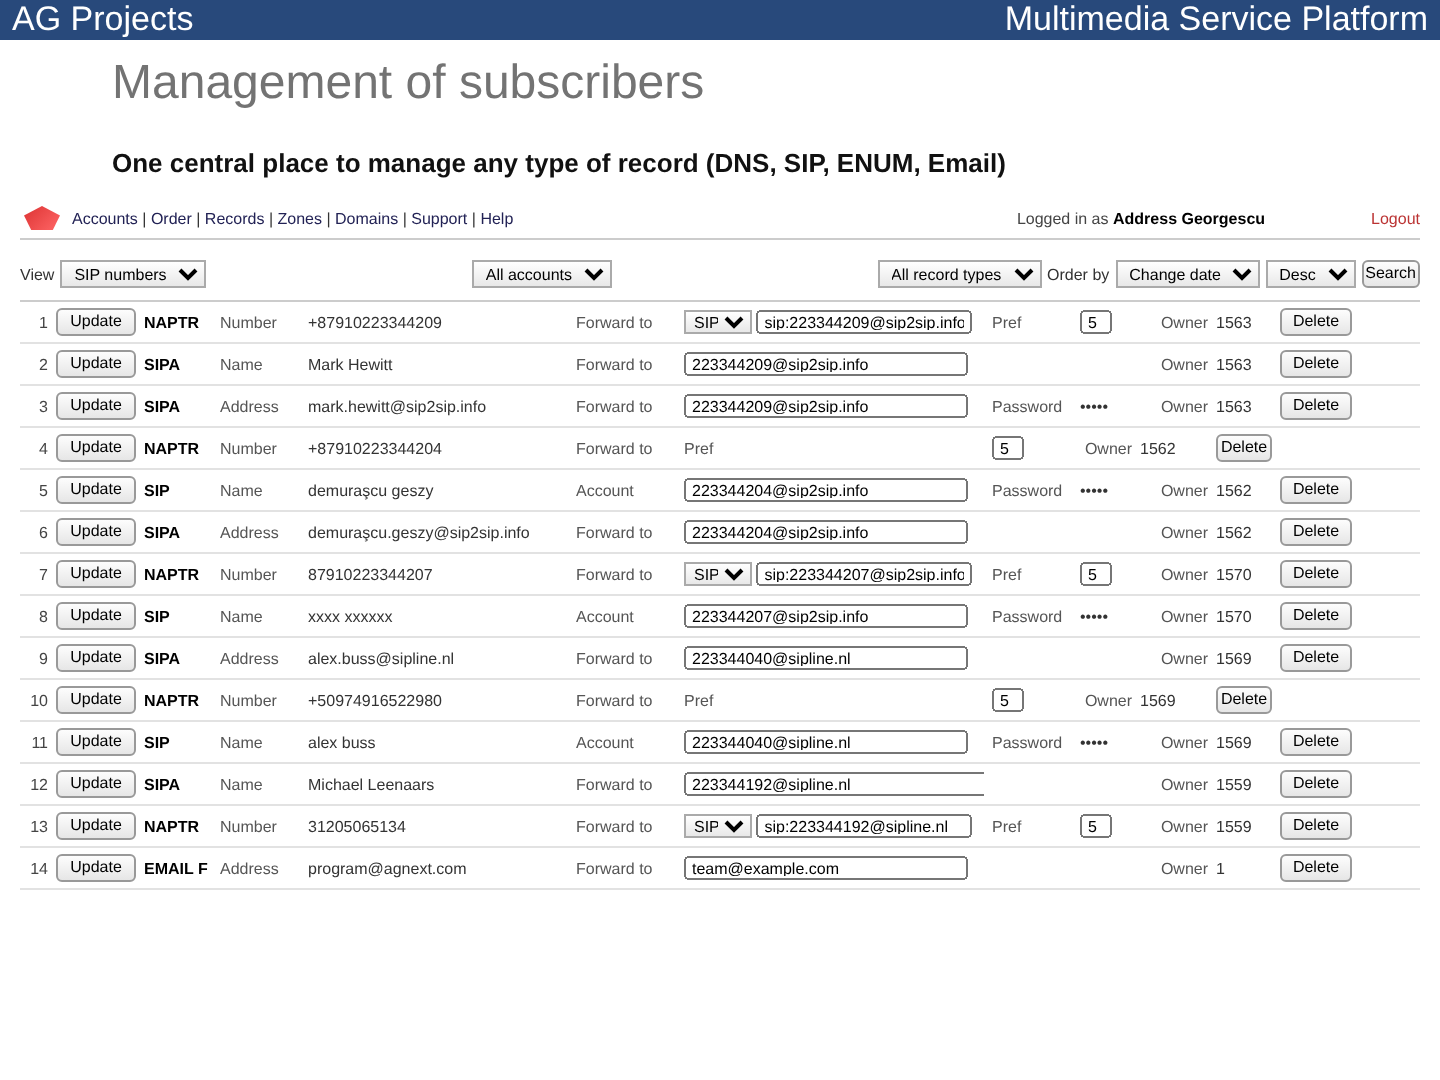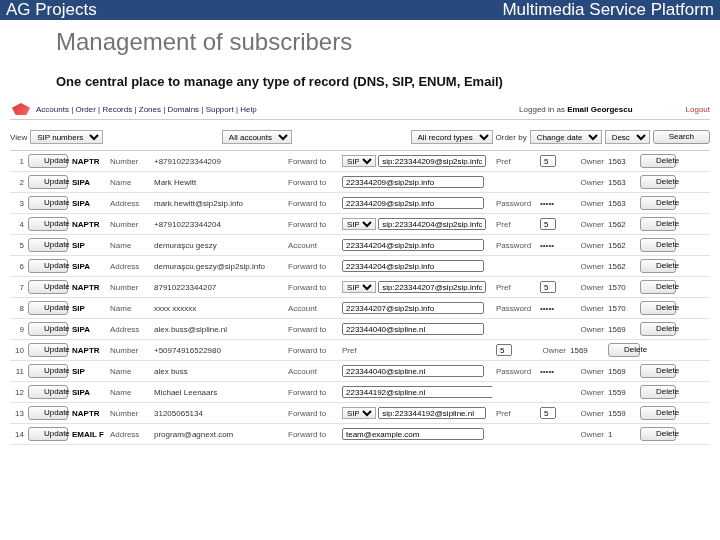--- a/index.html
+++ b/index.html
@@ -14,21 +14,21 @@
   .logo::before { content: ""; position: absolute; inset: 0; background: linear-gradient(135deg,#d33,#f66); clip-path: polygon(0 40%, 50% 0, 100% 40%, 80% 100%, 20% 100%); }
   .nav-links a { color: #225; text-decoration: none; }
   .nav-right { margin-left: auto; display: flex; gap: 10px; align-items: center; color: #444; }
   .nav-right b { color: #000; font-weight: 700; }
   .logout { color: #b33; padding-left: 43px; }
   .filters { display: flex; align-items: center; gap: 4px; padding: 10px 0 6px 0; font-size: 8px; }
   .filters .left, .filters .mid, .filters .right { display: flex; align-items: center; gap: 3px; }
   .filters .mid { margin-left: auto; margin-right: auto; }
   select, input[type=text] { font-size: 8px; padding: 1px 2px; border: 1px solid #aaa; background: #fafafa; height: 14px; }
   select { background: linear-gradient(#fff,#e8e8e8); }
-  .btn { font-size: 8px; padding: 1px 15px; border: 1px solid #999; background: linear-gradient(#fdfdfd,#e6e6e6); border-radius: 3px; cursor: pointer; height: 14px; line-height: 10px; }
+  .btn { font-size: 8px; padding: 1px 1px; border: 1px solid #999; background: linear-gradient(#fdfdfd,#e6e6e6); border-radius: 3px; cursor: pointer; height: 14px; line-height: 10px; }
   .rows { border-top: 1px solid #ccc; }
   .row { display: grid; grid-template-columns: 14px 40px 34px 40px 130px 50px 150px 30px 20px 48px 36px; gap: 4px; align-items: center; border-bottom: 1px solid #e2e2e2; padding: 3px 0; font-size: 8px; color: #333; white-space: nowrap; }
   .row .idx { text-align: right; color: #444; }
   .row .type { font-weight: 700; color: #000; }
   .row .klabel, .row .f1label, .row .f3label, .row .ownlabel { color: #555; }
   .row .kval, .row .f2, .row .ownval { overflow: hidden; text-overflow: ellipsis; }
   .row input.inline { width: 100%; font-size: 8px; height: 12px; padding: 0 2px; }
   .row select.small { width: 34px; height: 12px; font-size: 8px; padding: 0; }
   .row .ownlabel { text-align: right; }
 </style>
@@ -46,21 +46,21 @@
 </div>
 
 <div class="ss">
 
   <div class="nav">
     <div class="logo"></div>
     <span class="nav-links"><a>Accounts</a> | <a>Order</a> | <a>Records</a> | <a>Zones</a> | <a>Domains</a> | <a>Support</a> | <a>Help</a></span>
     <div class="nav-right">
       <span>
         <span>Logged in as</span>
-        <b>Email Georgescu</b>
+        <b>Address Georgescu</b>
       </span>
       <a class="logout">Logout</a>
     </div>
   </div>
 
   <div class="filters">
     <div class="left">
       <span>View</span>
       <select><option>SIP numbers</option></select>
     </div>
@@ -119,21 +119,20 @@
         <span class="ownval">1563</span>
         <button class="btn">Delete</button>
       </div>
       <div class="row" style="grid-template-columns: 14px 40px 34px 40px 130px 50px 150px 40px 26px 34px 28px 36px;">
         <span class="idx">4</span>
         <button class="btn">Update</button>
         <span class="type">NAPTR</span>
         <span class="klabel">Number</span>
         <span class="kval">+87910223344204</span>
         <span class="f1label">Forward to</span>
-        <span class="f2"><select class="small"><option>SIP</option></select> <input class="inline" style="width: 108px;" value="sip:223344204@sip2sip.info"></span>
         <span class="f3label">Pref</span>
         <input class="inline" style="width: 16px;" value="5">
         <span class="ownlabel">Owner</span>
         <span class="ownval">1562</span>
         <button class="btn">Delete</button>
       </div>
       <div class="row" style="grid-template-columns: 14px 40px 34px 40px 130px 50px 150px 40px 26px 34px 28px 36px;">
         <span class="idx">5</span>
         <button class="btn">Update</button>
         <span class="type">SIP</span>

